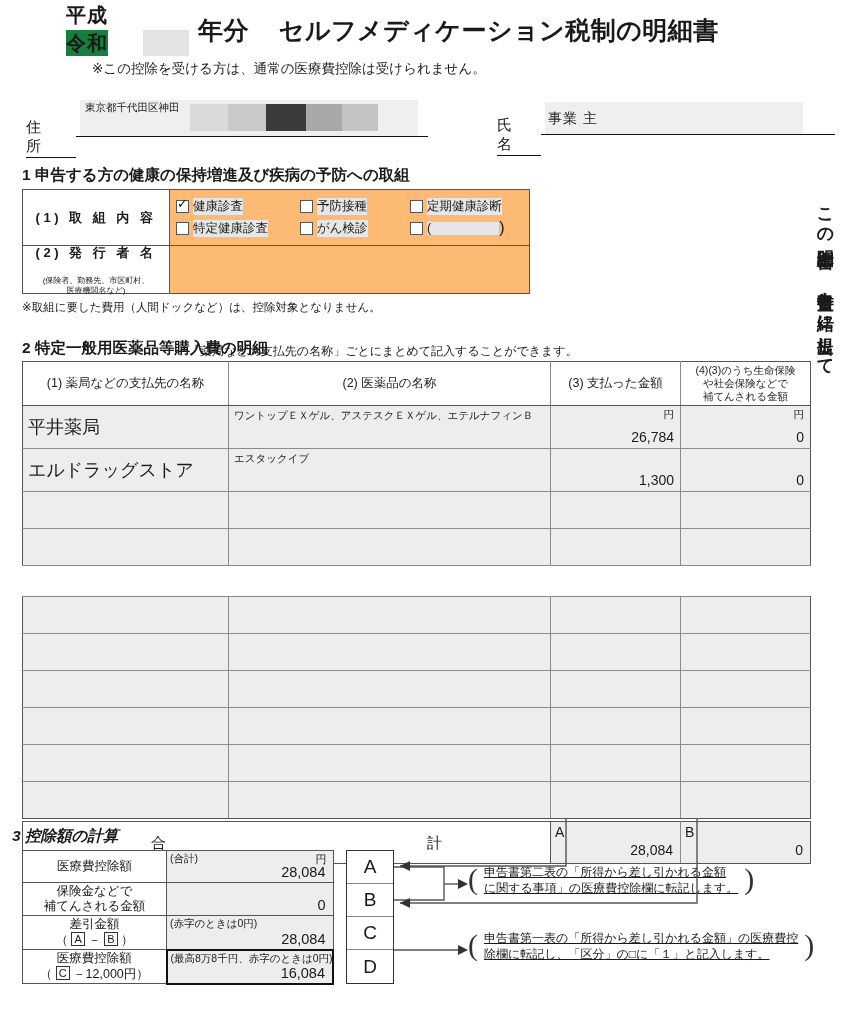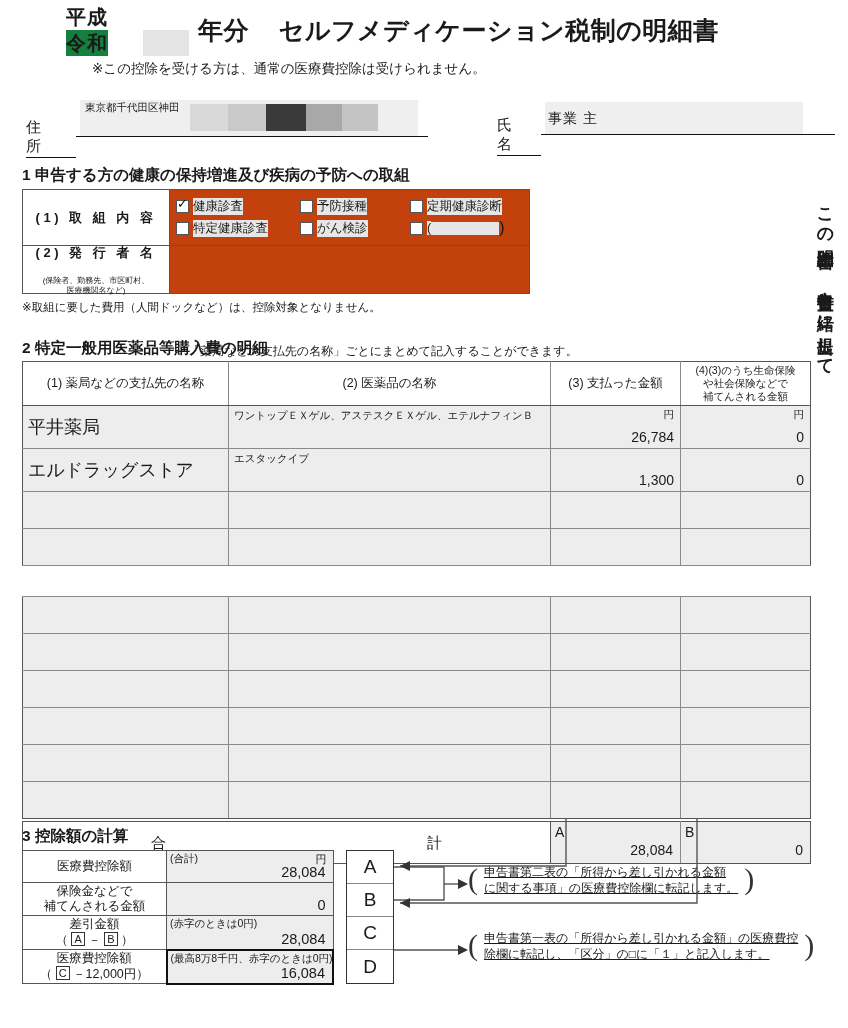--- a/index.html
+++ b/index.html
@@ -14,21 +14,21 @@
     -webkit-font-smoothing: antialiased;
   }
   .page { position: relative; width: 848px; height: 1028px; }
 
   
   .hdr { position:absolute; left:0; top:0; width:848px; height:92px; }
   .era-stack {
     position:absolute; left:66px; top:4px;
     font-size:20px; font-weight:bold; line-height:26px; letter-spacing:1px;
   }
-  .era-heisei { display:block; }
+  .era-heisei { display:block;font-family:Liberation Mono, monospace; }
   .era-reiwa  { display:block; background:#15803d; }
   .year-box {
     position:absolute; left:143px; top:30px; width:46px; height:26px;
     background:#e4e4e4;
   }
   .title-main {
     position:absolute; left:198px; top:14px;
     font-size:25px; font-weight:bold; letter-spacing:0.5px; white-space:nowrap;
   }
   .subnote {
@@ -75,41 +75,41 @@
     position:absolute; left:548px; top:110px;
     font-size:14px; letter-spacing:1px; white-space:nowrap;
   }
 
   
   .sec-h {
     position:absolute; font-size:15.5px; font-weight:bold; white-space:nowrap;
   }
   .sec1-h { left:22px; top:165px;text-align:right; }
   .sec2-h { left:22px; top:338px; }
-  .sec3-h { left:22px; top:826px; }
+  .sec3-h { left:12px; top:826px;font-style:italic; }
   .sec2-sub {
     position:absolute; left:188px; top:343px;
     font-size:12px; white-space:nowrap;
   }
 
   
   .s1 {
     position:absolute; left:22px; top:189px; width:508px; height:105px;
     border:1.6px solid #555; background:#fff;
   }
   .s1-row1 { position:absolute; left:0; top:0; width:100%; height:56px; border-bottom:1.6px solid #555; }
   .s1-row2 { position:absolute; left:0; top:56px; width:100%; height:47px; }
   .s1-lbl {
     position:absolute; left:0; top:0; width:147px; height:100%;
     border-right:1.6px solid #555; display:flex; flex-direction:column;
     align-items:center; justify-content:center;
   }
   .s1-lbl .l1 { font-size:13px; font-weight:bold; letter-spacing:3.5px; }
   .s1-lbl .l2 { font-size:8px; line-height:10px; text-align:center; letter-spacing:0; margin-top:14px; }
-  .s1-body { position:absolute; left:147px; top:0; right:0; height:100%; background:#c2410c; }
+  .s1-body { position:absolute; left:147px; top:0; right:0; height:100%; background:#fdba74; }
 
   .cbgrid { position:absolute; left:6px; top:5px; width:352px; }
   .cbrow { display:flex; height:22px; align-items:center; }
   .cbitem { display:flex; align-items:center; white-space:nowrap; }
   .cb {
     display:inline-block; width:13px; height:13px;
     border:1.2px solid #555; background:#fff; margin-right:4px;
     position:relative; flex:0 0 auto;
   }
   .cb.checked::after {

